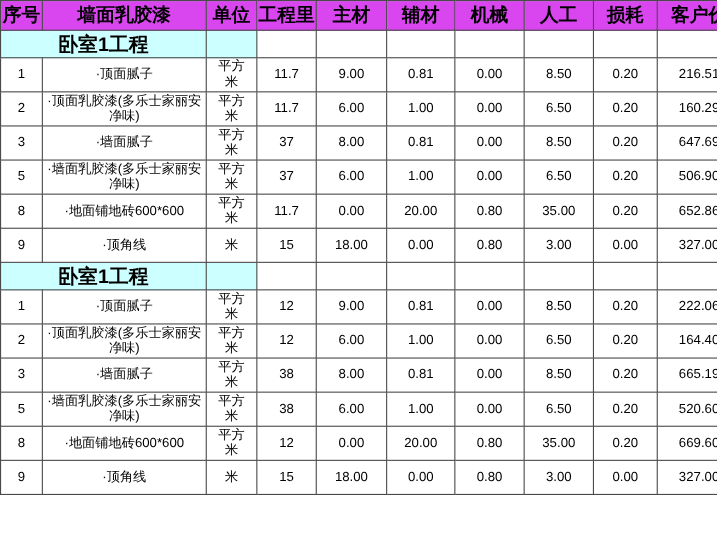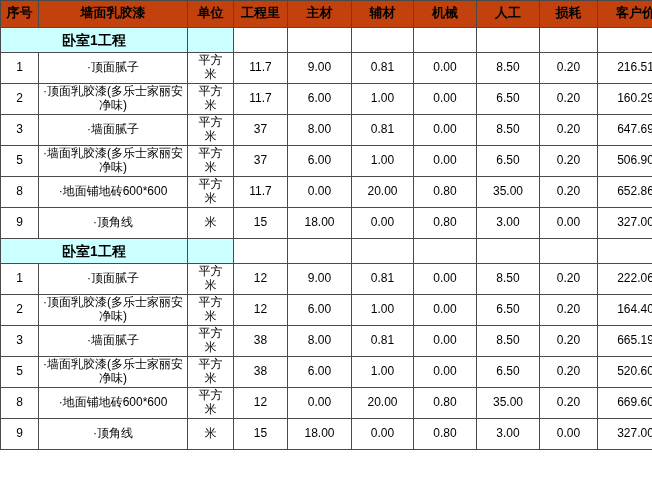--- a/index.html
+++ b/index.html
@@ -24,31 +24,30 @@
     border: 1px solid #4a4a4a;
     padding: 0;
     text-align: center;
     vertical-align: middle;
     font-weight: normal;
     font-size: 12px;
     line-height: 1.15;
   }
   
   tr.header-row td {
-    background: #c2410c;
+    background: #d946ef;
     font-weight: bold;
-    font-size: 13px;
+    font-size: 17px;
     height: 26px;
-    font-family: Liberation Mono, monospace;
   }
   
   tr.section-row td.section-title {
     background: #ccffff;
     font-weight: bold;
-    font-size: 14px;
+    font-size: 18px;
     height: 24px;
     text-align: center;
   }
   tr.section-row td.section-blank {
     background: #ccffff;
     height: 24px;
   }
   tr.section-row td.section-empty {
     background: #ffffff;
     height: 24px;

